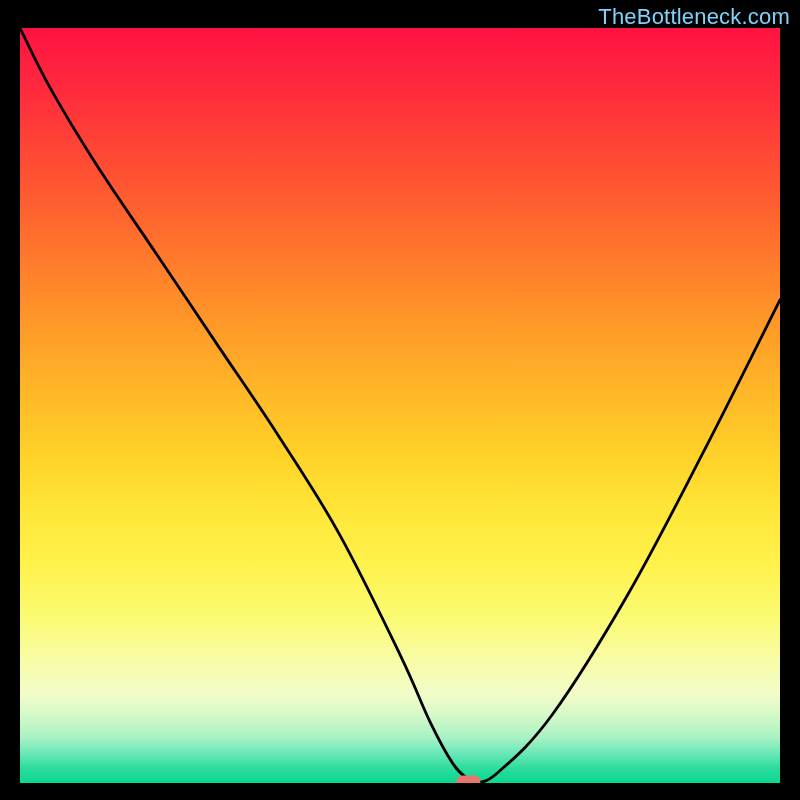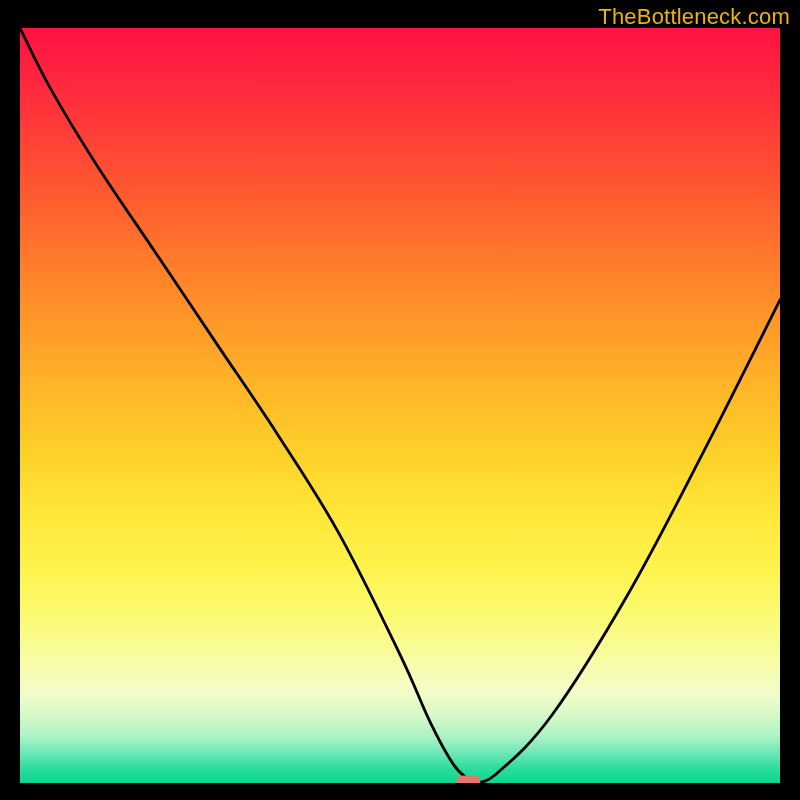--- a/index.html
+++ b/index.html
@@ -14,21 +14,21 @@
   .frame {
     position: relative;
     width: 800px;
     height: 800px;
     background: #000000;
   }
   .watermark {
     position: absolute;
     top: 4px;
     right: 10px;
-    color: #eab308;
+    color: #7dd3fc;
     font-size: 22px;
     font-weight: 400;
     letter-spacing: 0.2px;
     z-index: 10;
   }
   .plot-area {
     position: absolute;
     left: 20px;
     top: 28px;
     width: 760px;

